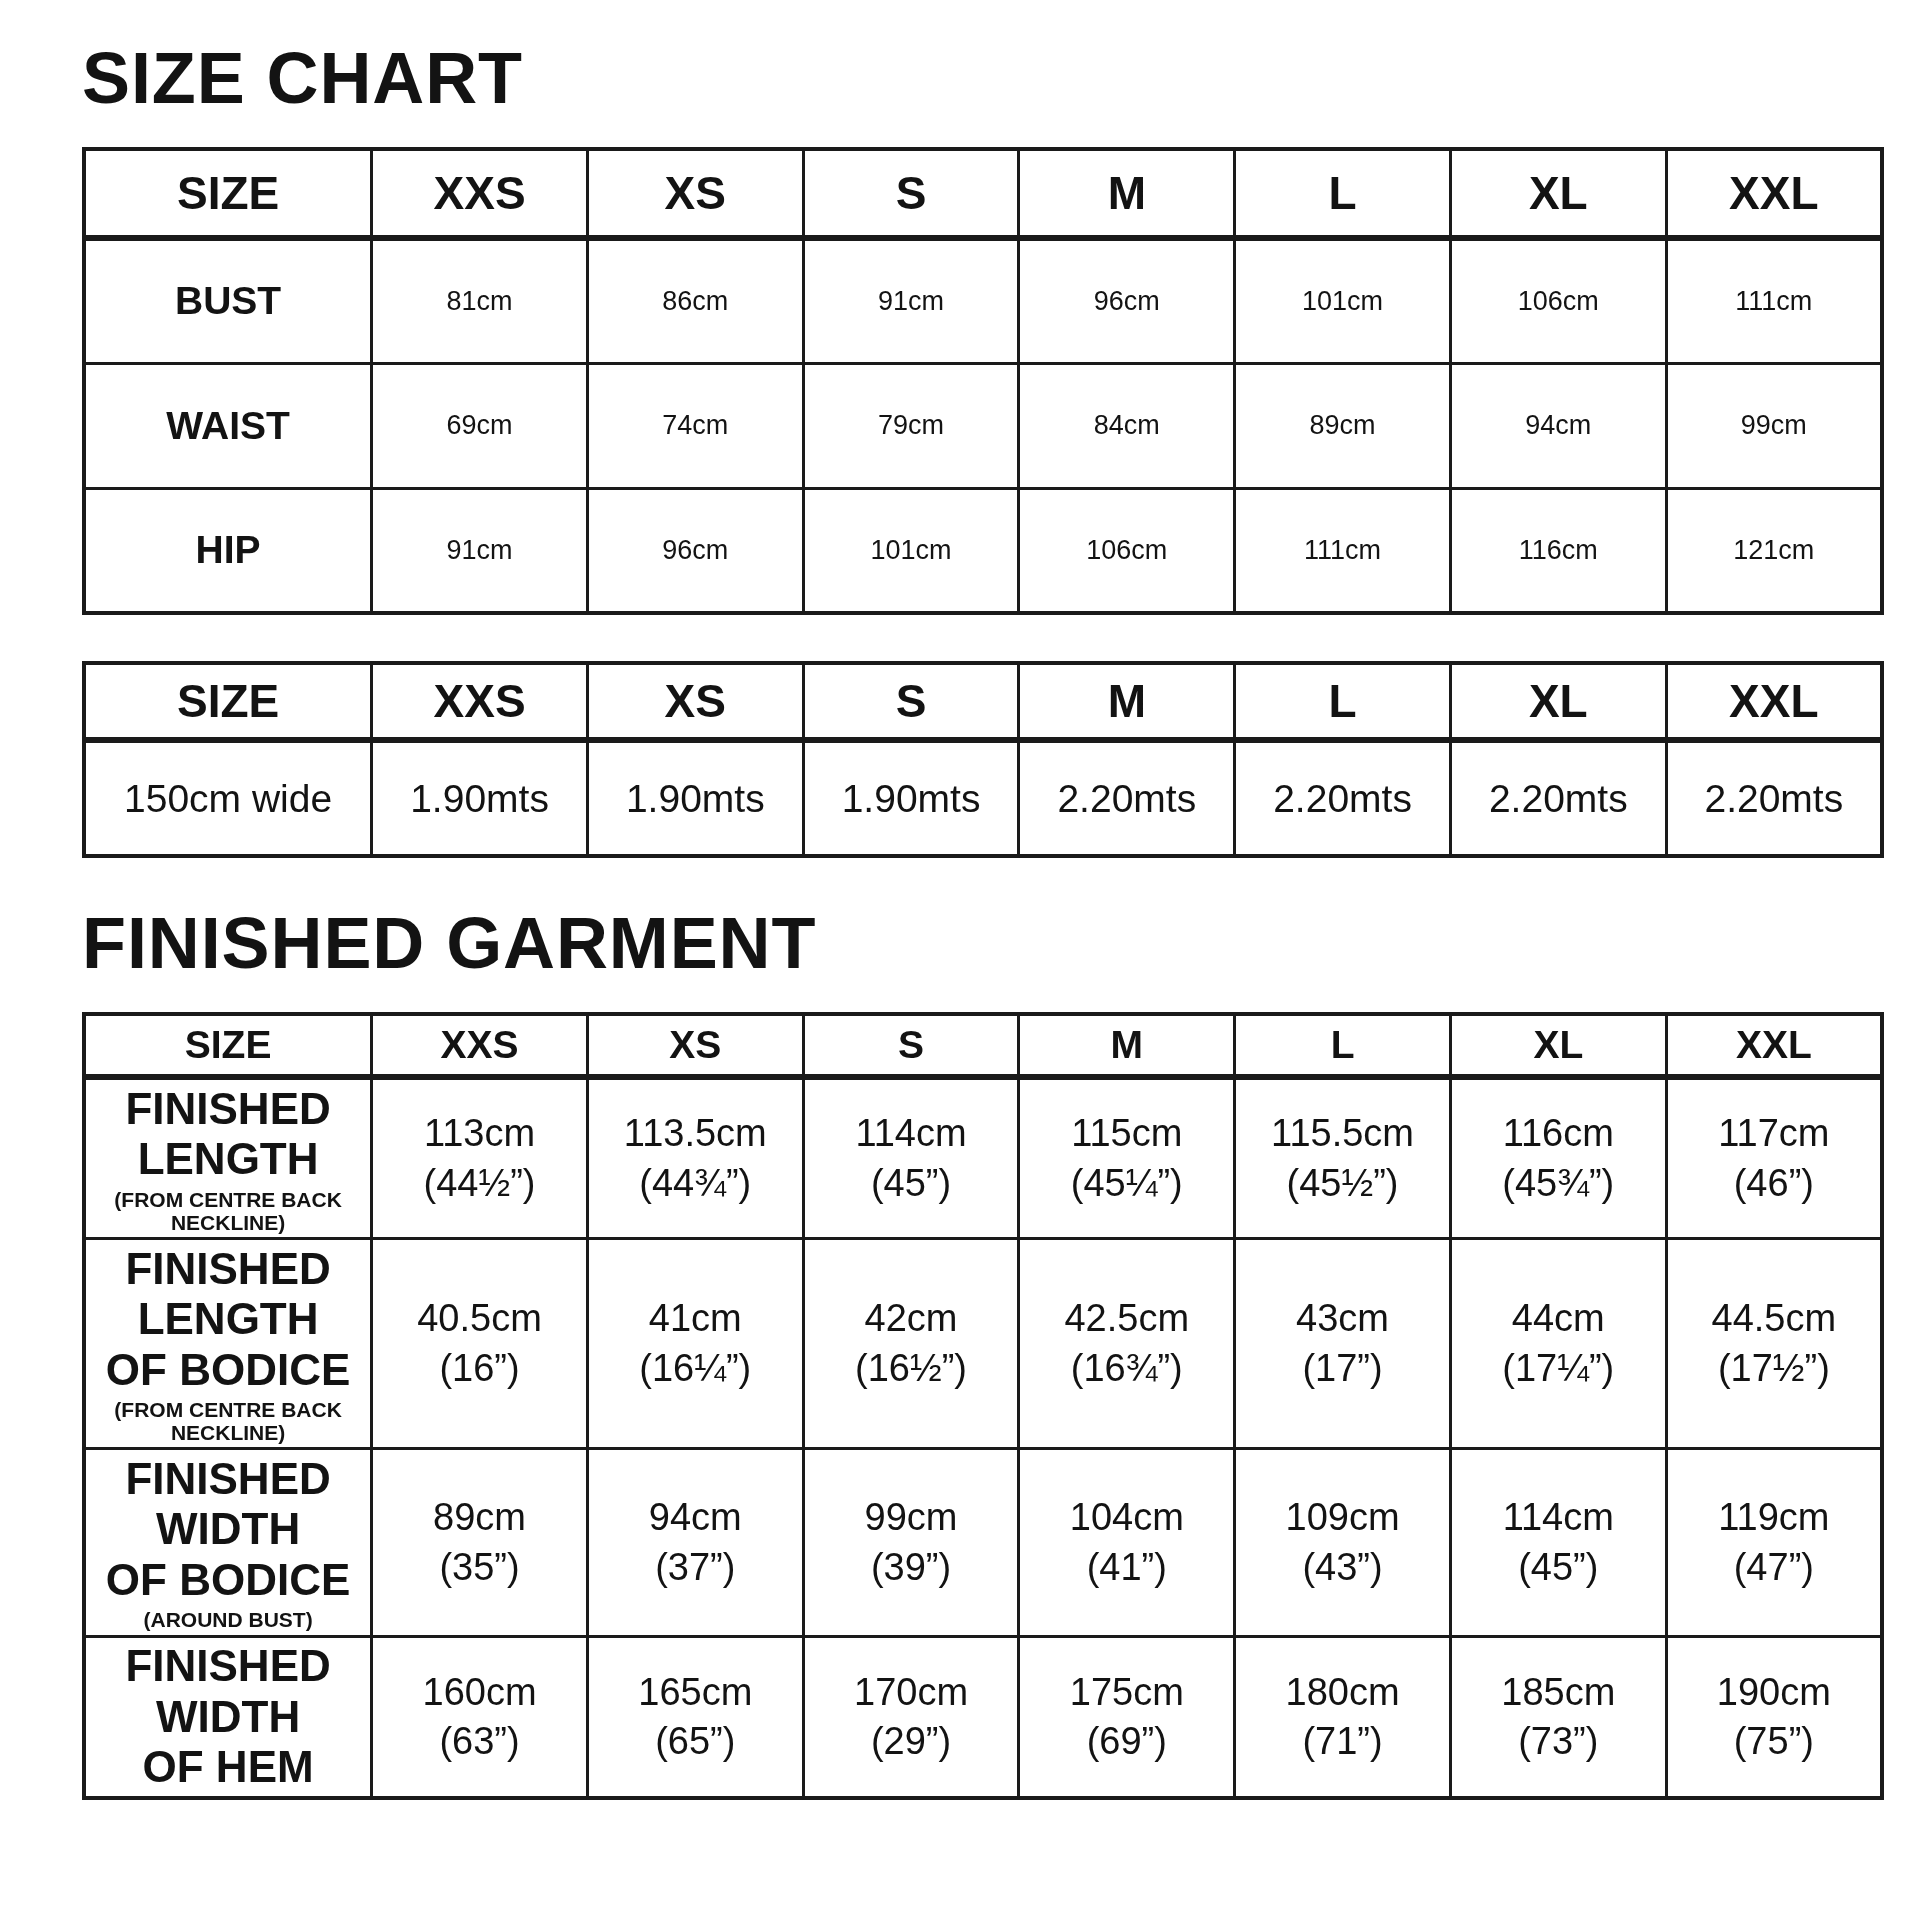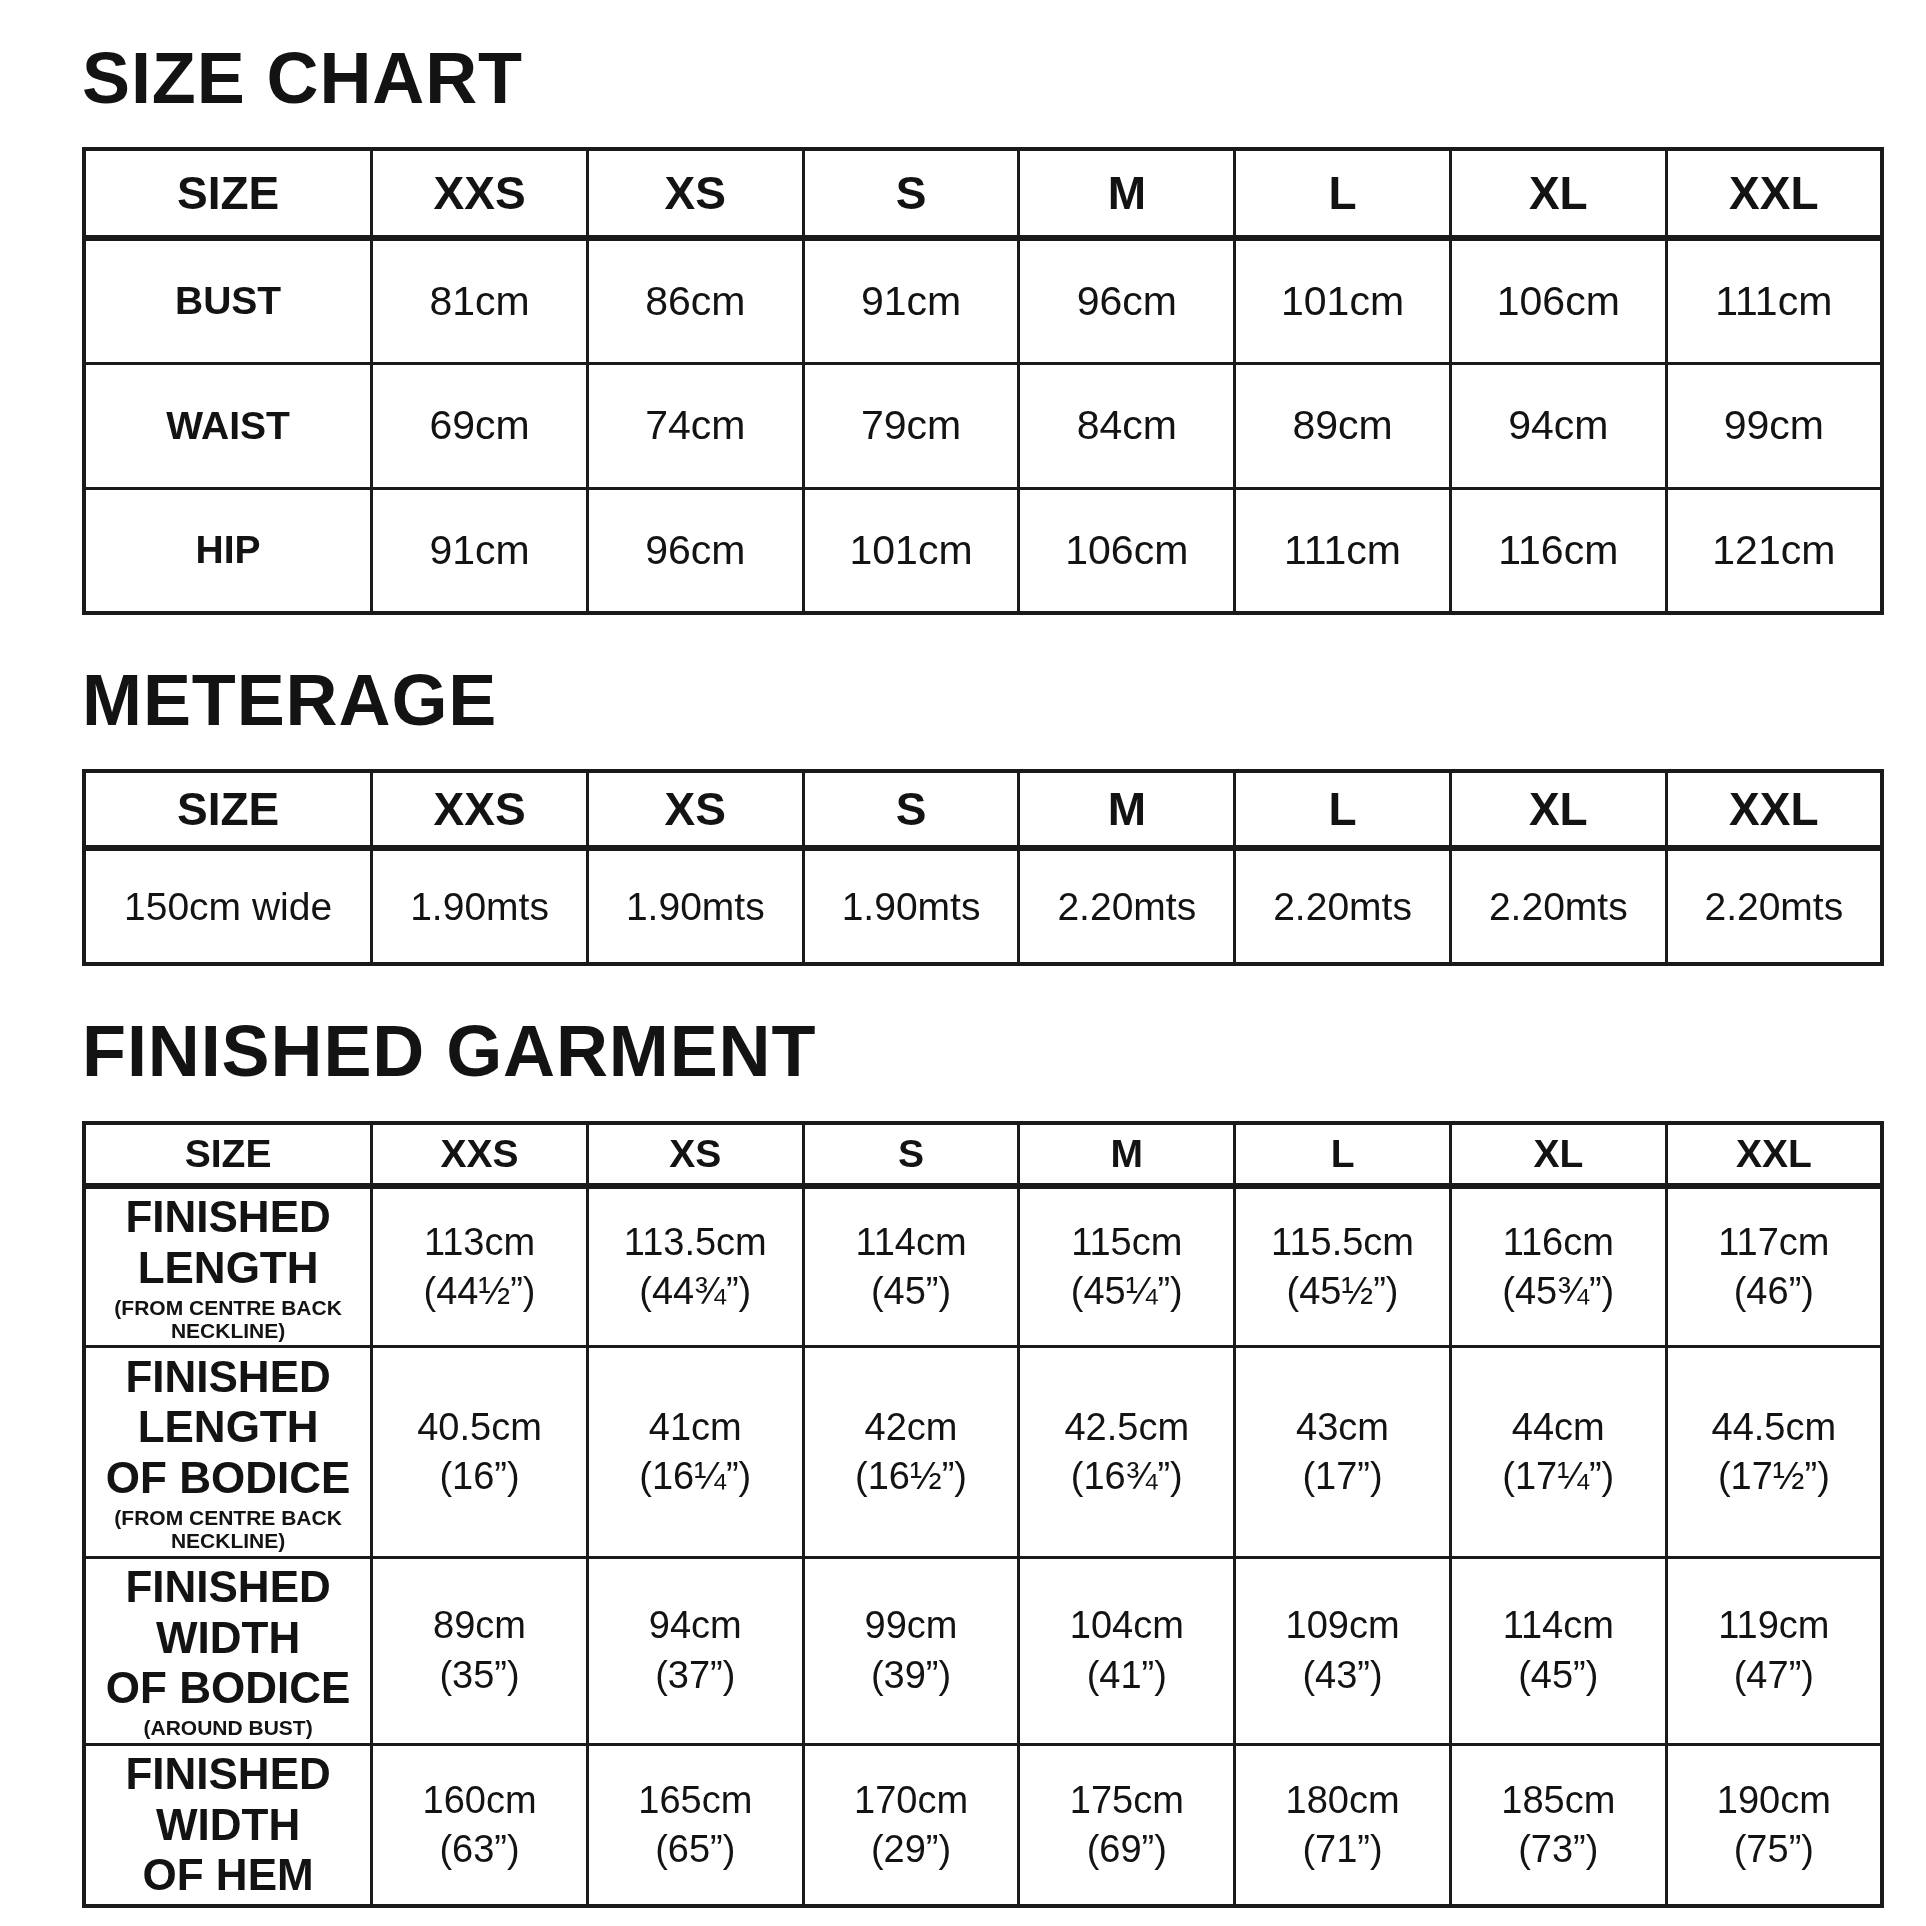--- a/index.html
+++ b/index.html
@@ -43,21 +43,21 @@
   table { border: 4.3px solid #1a1a1a; padding-left: 32px; }
   thead th { border-bottom: 6px solid #1a1a1a; font-weight: 700; }
   col.label-col { width: 16%; }
   col.size-col  { width: 12%; }
 
   
   .table-size-chart thead tr { height: 89px; }
   .table-size-chart tbody tr { height: 125px; }
   .table-size-chart thead th { font-size: 46px; }
   .table-size-chart tbody th { font-size: 39px; font-weight: 700; }
-  .table-size-chart td { font-size: 41px; text-align: center; }
+  .table-size-chart td { font-size: 27px; text-align: center; }
 
   
   .table-meterage thead tr { height: 77px; }
   .table-meterage tbody tr { height: 116px; }
   .table-meterage thead th { font-size: 46px; }
   .table-meterage tbody th { font-size: 39px; font-weight: 400; }
   .table-meterage td { font-size: 39px; }
 
   
   .table-finished thead tr { height: 63px; }
@@ -140,21 +140,20 @@
           <td>106cm</td>
           <td>111cm</td>
           <td>116cm</td>
           <td>121cm</td>
         </tr>
       </tbody>
     </table>
   </div>
 
   <div class="section">
-    <h1 class="section-title">METERAGE</h1>
     <table class="table-meterage">
       <colgroup>
         <col class="label-col">
           <col class="size-col">
           <col class="size-col">
           <col class="size-col">
           <col class="size-col">
           <col class="size-col">
           <col class="size-col">
           <col class="size-col">

